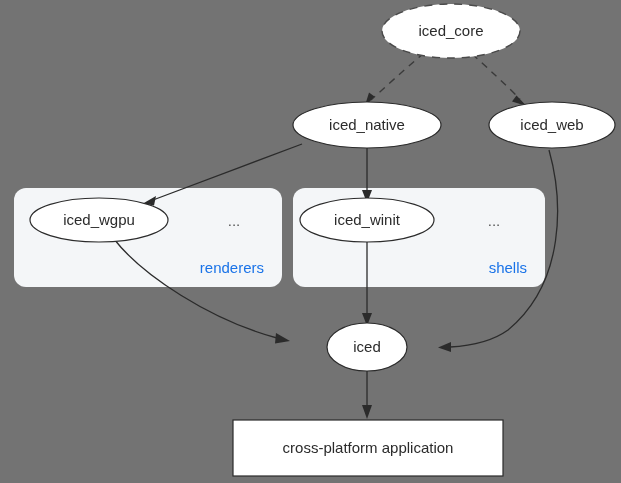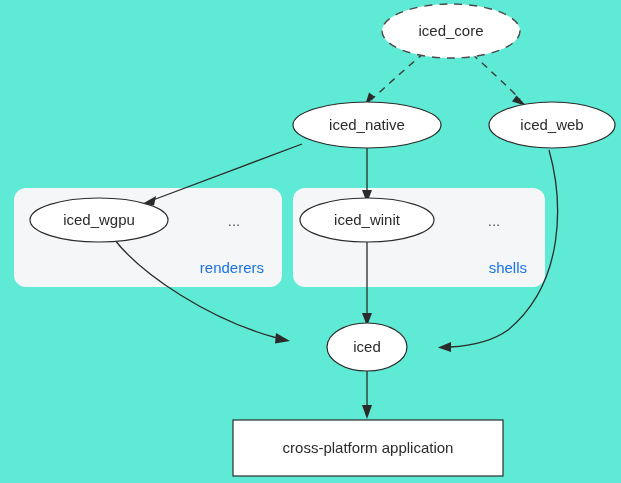--- a/index.html
+++ b/index.html
@@ -7,21 +7,21 @@
     padding: 0;
     background: #ffffff;
   }
   body {
     font-family: "Liberation Sans", sans-serif;
   }
   #canvas {
     position: relative;
     width: 621px;
     height: 483px;
-    background: #5eead4;
+    background: #737373;
     overflow: hidden;
   }
   #graph-svg {
     position: absolute;
     top: 0;
     left: 0;
     width: 621px;
     height: 483px;
   }
   .node-label {

